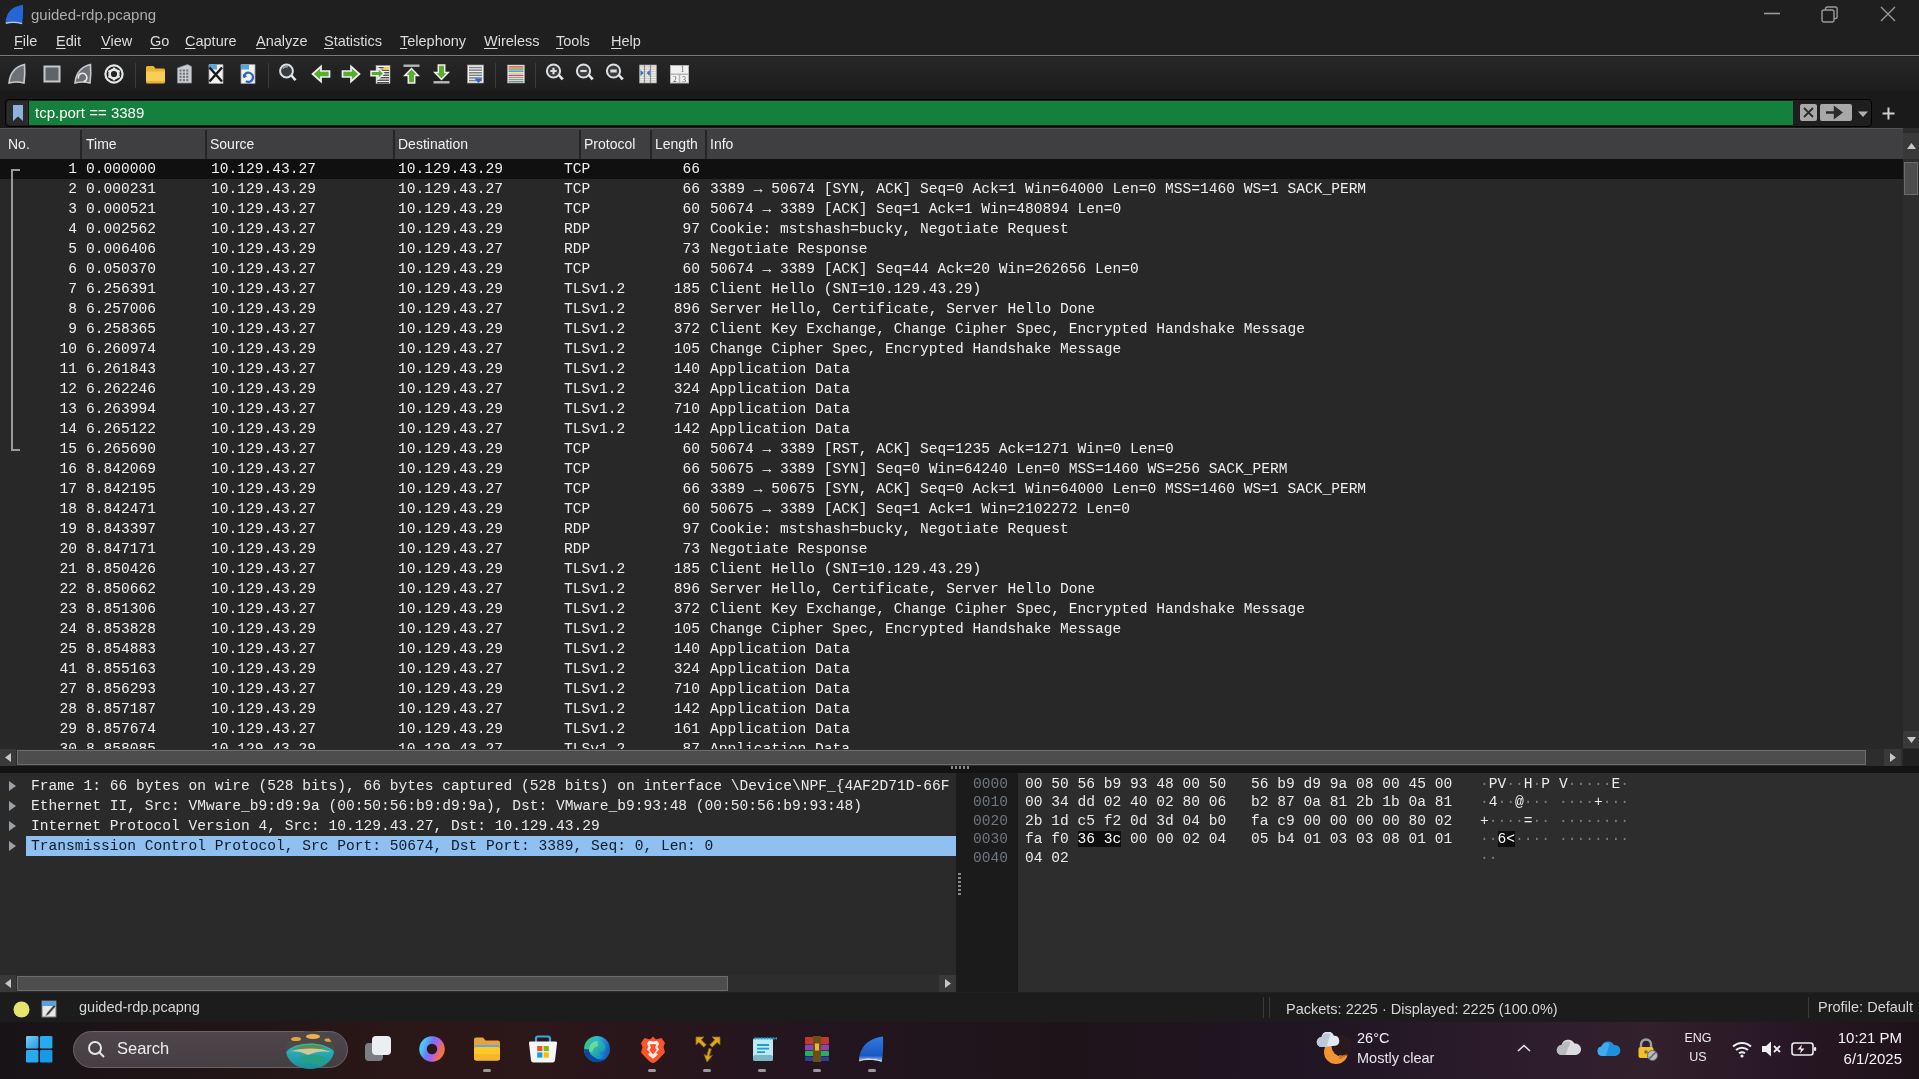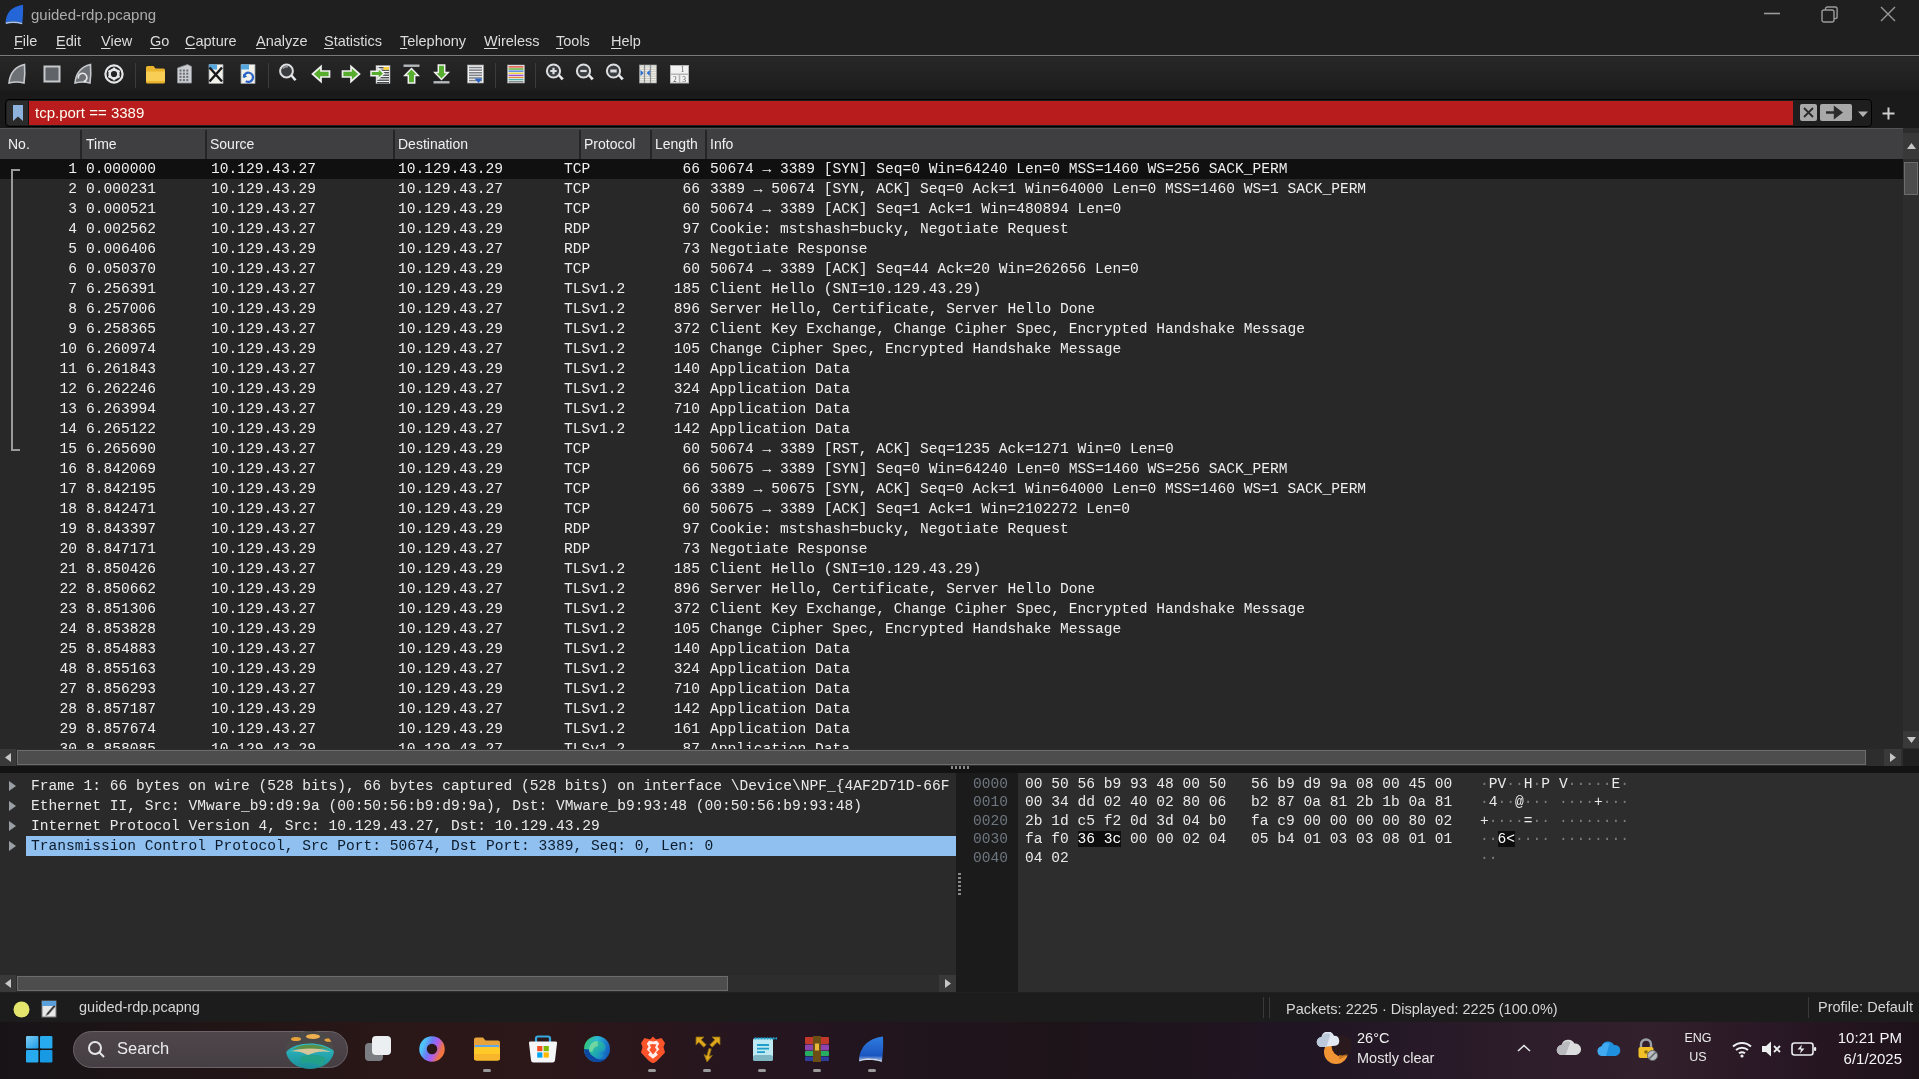--- a/index.html
+++ b/index.html
@@ -6,21 +6,21 @@
 #title .t{position:absolute;left:31px;top:6px;font-size:15px;color:#adadad}
 #menubar{position:absolute;left:0;top:28px;width:1919px;height:28px;background:#1f1f1f;border-bottom:1px solid #7a7a7a}
 .mi{position:absolute;top:5px;font-size:14.5px;color:#dcdcdc}
 .mi u{text-decoration-thickness:1px;text-underline-offset:2px}
 #toolbar{position:absolute;left:0;top:57px;width:1919px;height:37px;background:linear-gradient(180deg,#272727,#1e1e1e 85%,#181818)}
 .ti{position:absolute}
 .tsep{position:absolute;top:6px;width:1px;height:25px;background:#3c3c3c}
 #filterband{position:absolute;left:0;top:94px;width:1919px;height:37px;background:#1a1a1a}
 #fwrap{position:absolute;left:5px;top:5px;width:1867px;height:28px;background:#1e1e1e;border:1px solid #000;border-radius:4px}
 #bkm{position:absolute;left:1px;top:1px;width:22px;height:24px;background:#2b2b2b;border-right:1px solid #111;border-radius:3px 0 0 3px}
-#greenf{position:absolute;left:23px;top:1px;width:1764px;height:24px;background:#b91c1c}
+#greenf{position:absolute;left:23px;top:1px;width:1764px;height:24px;background:#15803d}
 #ftext{position:absolute;left:6px;top:3px;font-size:15px;color:#fcfcf2}
 .fbtn{position:absolute;top:4px;height:17px;background:#a8a8a8;border-radius:2px}
 #status{position:absolute;left:0;top:993px;width:1919px;height:29px;background:#1c1c1c;color:#d6d6d6;font-size:14.5px}
 #taskbar{position:absolute;left:0;top:1022px;width:1919px;height:57px;background:linear-gradient(90deg,#171417 0%,#1e1416 8%,#2a1717 20%,#2c1719 28%,#241520 42%,#1d1419 55%,#201523 68%,#2e1d2b 80%,#32202c 86%,#281724 93%,#1e1219 100%)}
 .tbi{position:absolute}
 .tdot{position:absolute;top:1069px;width:8px;height:3px;border-radius:2px;background:#9a9a9a}
 .trtx{position:absolute;font-size:12.5px;color:#ececec;text-align:center}
 #hdr{position:absolute;left:0;top:128px;width:1903px;height:31px;background:#3f3f41;border-top:1px solid #555;color:#f0f0f0;font-size:14px}
 #hdr span{position:absolute;top:7px}
 .hsep{position:absolute;top:1px;width:2px;height:29px;background:#252527}
@@ -260,21 +260,21 @@
     <span style="left:655px">Length</span>
     <span style="left:710px">Info</span>
   <div class="hsep" style="left:80px"></div>
     <div class="hsep" style="left:205px"></div>
     <div class="hsep" style="left:393px"></div>
   <div class="hsep" style="left:579px"></div>
     <div class="hsep" style="left:650px"></div>
     <div class="hsep" style="left:705px"></div>
 </div>
 <div id="plist">
-<div class="r sel" style="top:0px"><span class="cno">1</span><span class="ctm">0.000000</span><span class="csrc">10.129.43.27</span><span class="cdst">10.129.43.29</span><span class="cpro">TCP</span><span class="clen">66</span><span class="cinf">50674 → 3389 [SYN] Seq=0 Win=64240 Len=0 MSS=1460 WS=256 SACK_PERM</span></div>
+<div class="r sel" style="top:0px"><span class="cno">1</span><span class="ctm">0.000000</span><span class="csrc">10.129.43.27</span><span class="cdst">10.129.43.29</span><span class="cpro">TCP</span><span class="clen">66</span></div>
 <div class="r" style="top:20px"><span class="cno">2</span><span class="ctm">0.000231</span><span class="csrc">10.129.43.29</span><span class="cdst">10.129.43.27</span><span class="cpro">TCP</span><span class="clen">66</span><span class="cinf">3389 → 50674 [SYN, ACK] Seq=0 Ack=1 Win=64000 Len=0 MSS=1460 WS=1 SACK_PERM</span></div>
 <div class="r" style="top:40px"><span class="cno">3</span><span class="ctm">0.000521</span><span class="csrc">10.129.43.27</span><span class="cdst">10.129.43.29</span><span class="cpro">TCP</span><span class="clen">60</span><span class="cinf">50674 → 3389 [ACK] Seq=1 Ack=1 Win=480894 Len=0</span></div>
 <div class="r" style="top:60px"><span class="cno">4</span><span class="ctm">0.002562</span><span class="csrc">10.129.43.27</span><span class="cdst">10.129.43.29</span><span class="cpro">RDP</span><span class="clen">97</span><span class="cinf">Cookie: mstshash=bucky, Negotiate Request</span></div>
 <div class="r" style="top:80px"><span class="cno">5</span><span class="ctm">0.006406</span><span class="csrc">10.129.43.29</span><span class="cdst">10.129.43.27</span><span class="cpro">RDP</span><span class="clen">73</span><span class="cinf">Negotiate Response</span></div>
 <div class="r" style="top:100px"><span class="cno">6</span><span class="ctm">0.050370</span><span class="csrc">10.129.43.27</span><span class="cdst">10.129.43.29</span><span class="cpro">TCP</span><span class="clen">60</span><span class="cinf">50674 → 3389 [ACK] Seq=44 Ack=20 Win=262656 Len=0</span></div>
 <div class="r" style="top:120px"><span class="cno">7</span><span class="ctm">6.256391</span><span class="csrc">10.129.43.27</span><span class="cdst">10.129.43.29</span><span class="cpro">TLSv1.2</span><span class="clen">185</span><span class="cinf">Client Hello (SNI=10.129.43.29)</span></div>
 <div class="r" style="top:140px"><span class="cno">8</span><span class="ctm">6.257006</span><span class="csrc">10.129.43.29</span><span class="cdst">10.129.43.27</span><span class="cpro">TLSv1.2</span><span class="clen">896</span><span class="cinf">Server Hello, Certificate, Server Hello Done</span></div>
 <div class="r" style="top:160px"><span class="cno">9</span><span class="ctm">6.258365</span><span class="csrc">10.129.43.27</span><span class="cdst">10.129.43.29</span><span class="cpro">TLSv1.2</span><span class="clen">372</span><span class="cinf">Client Key Exchange, Change Cipher Spec, Encrypted Handshake Message</span></div>
 <div class="r" style="top:180px"><span class="cno">10</span><span class="ctm">6.260974</span><span class="csrc">10.129.43.29</span><span class="cdst">10.129.43.27</span><span class="cpro">TLSv1.2</span><span class="clen">105</span><span class="cinf">Change Cipher Spec, Encrypted Handshake Message</span></div>
 <div class="r" style="top:200px"><span class="cno">11</span><span class="ctm">6.261843</span><span class="csrc">10.129.43.27</span><span class="cdst">10.129.43.29</span><span class="cpro">TLSv1.2</span><span class="clen">140</span><span class="cinf">Application Data</span></div>
@@ -285,21 +285,21 @@
 <div class="r" style="top:300px"><span class="cno">16</span><span class="ctm">8.842069</span><span class="csrc">10.129.43.27</span><span class="cdst">10.129.43.29</span><span class="cpro">TCP</span><span class="clen">66</span><span class="cinf">50675 → 3389 [SYN] Seq=0 Win=64240 Len=0 MSS=1460 WS=256 SACK_PERM</span></div>
 <div class="r" style="top:320px"><span class="cno">17</span><span class="ctm">8.842195</span><span class="csrc">10.129.43.29</span><span class="cdst">10.129.43.27</span><span class="cpro">TCP</span><span class="clen">66</span><span class="cinf">3389 → 50675 [SYN, ACK] Seq=0 Ack=1 Win=64000 Len=0 MSS=1460 WS=1 SACK_PERM</span></div>
 <div class="r" style="top:340px"><span class="cno">18</span><span class="ctm">8.842471</span><span class="csrc">10.129.43.27</span><span class="cdst">10.129.43.29</span><span class="cpro">TCP</span><span class="clen">60</span><span class="cinf">50675 → 3389 [ACK] Seq=1 Ack=1 Win=2102272 Len=0</span></div>
 <div class="r" style="top:360px"><span class="cno">19</span><span class="ctm">8.843397</span><span class="csrc">10.129.43.27</span><span class="cdst">10.129.43.29</span><span class="cpro">RDP</span><span class="clen">97</span><span class="cinf">Cookie: mstshash=bucky, Negotiate Request</span></div>
 <div class="r" style="top:380px"><span class="cno">20</span><span class="ctm">8.847171</span><span class="csrc">10.129.43.29</span><span class="cdst">10.129.43.27</span><span class="cpro">RDP</span><span class="clen">73</span><span class="cinf">Negotiate Response</span></div>
 <div class="r" style="top:400px"><span class="cno">21</span><span class="ctm">8.850426</span><span class="csrc">10.129.43.27</span><span class="cdst">10.129.43.29</span><span class="cpro">TLSv1.2</span><span class="clen">185</span><span class="cinf">Client Hello (SNI=10.129.43.29)</span></div>
 <div class="r" style="top:420px"><span class="cno">22</span><span class="ctm">8.850662</span><span class="csrc">10.129.43.29</span><span class="cdst">10.129.43.27</span><span class="cpro">TLSv1.2</span><span class="clen">896</span><span class="cinf">Server Hello, Certificate, Server Hello Done</span></div>
 <div class="r" style="top:440px"><span class="cno">23</span><span class="ctm">8.851306</span><span class="csrc">10.129.43.27</span><span class="cdst">10.129.43.29</span><span class="cpro">TLSv1.2</span><span class="clen">372</span><span class="cinf">Client Key Exchange, Change Cipher Spec, Encrypted Handshake Message</span></div>
 <div class="r" style="top:460px"><span class="cno">24</span><span class="ctm">8.853828</span><span class="csrc">10.129.43.29</span><span class="cdst">10.129.43.27</span><span class="cpro">TLSv1.2</span><span class="clen">105</span><span class="cinf">Change Cipher Spec, Encrypted Handshake Message</span></div>
 <div class="r" style="top:480px"><span class="cno">25</span><span class="ctm">8.854883</span><span class="csrc">10.129.43.27</span><span class="cdst">10.129.43.29</span><span class="cpro">TLSv1.2</span><span class="clen">140</span><span class="cinf">Application Data</span></div>
-<div class="r" style="top:500px"><span class="cno">48</span><span class="ctm">8.855163</span><span class="csrc">10.129.43.29</span><span class="cdst">10.129.43.27</span><span class="cpro">TLSv1.2</span><span class="clen">324</span><span class="cinf">Application Data</span></div>
+<div class="r" style="top:500px"><span class="cno">41</span><span class="ctm">8.855163</span><span class="csrc">10.129.43.29</span><span class="cdst">10.129.43.27</span><span class="cpro">TLSv1.2</span><span class="clen">324</span><span class="cinf">Application Data</span></div>
 <div class="r" style="top:520px"><span class="cno">27</span><span class="ctm">8.856293</span><span class="csrc">10.129.43.27</span><span class="cdst">10.129.43.29</span><span class="cpro">TLSv1.2</span><span class="clen">710</span><span class="cinf">Application Data</span></div>
 <div class="r" style="top:540px"><span class="cno">28</span><span class="ctm">8.857187</span><span class="csrc">10.129.43.29</span><span class="cdst">10.129.43.27</span><span class="cpro">TLSv1.2</span><span class="clen">142</span><span class="cinf">Application Data</span></div>
 <div class="r" style="top:560px"><span class="cno">29</span><span class="ctm">8.857674</span><span class="csrc">10.129.43.27</span><span class="cdst">10.129.43.29</span><span class="cpro">TLSv1.2</span><span class="clen">161</span><span class="cinf">Application Data</span></div>
 <div class="r" style="top:580px"><span class="cno">30</span><span class="ctm">8.858085</span><span class="csrc">10.129.43.29</span><span class="cdst">10.129.43.27</span><span class="cpro">TLSv1.2</span><span class="clen">87</span><span class="cinf">Application Data</span></div>
 <div class="brk" style="left:11px;top:10px;width:9px;height:1.5px"></div>
 <div class="brk" style="left:11px;top:10px;width:1.5px;height:280px"></div>
 <div class="brk" style="left:11px;top:290px;width:9px;height:1.5px"></div>
 </div>
 <div id="vsb">
   <div class="sbtn" style="left:0;top:5px;width:16px;height:26px">

